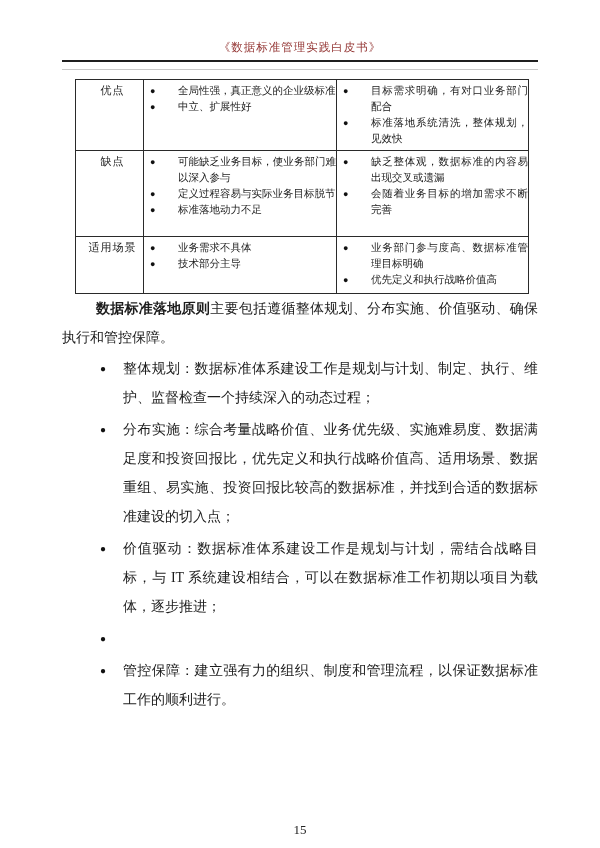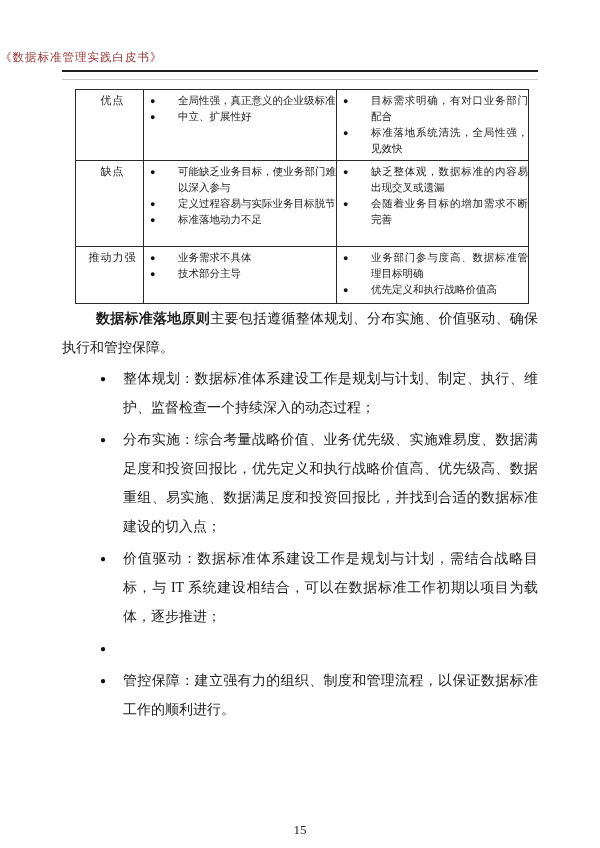--- a/index.html
+++ b/index.html
@@ -7,21 +7,22 @@
     width: 600px; height: 848px;
     background: #ffffff;
     font-family: "Liberation Serif", "DejaVu Serif", serif;
     color: #1c1c1c;
     overflow: hidden;
   }
   .page { position: relative; width: 600px; height: 848px; background: #fff; }
 
   
   .header {
-    padding-top: 50px;
+    padding-top: 40px;
+    text-align: center;
     font-size: 11.5px;
     line-height: 14px;
     color: #943634;
     letter-spacing: 1px;
   }
   .header-rule {
     margin: 6px 62px 0 62px;
     height: 7px;
     border-top: 2px solid #1f1f1f;
     border-bottom: 1px solid #c9c9c9;
@@ -120,21 +121,21 @@
               <span class="tx">中立、扩展性好</span>
             </div>
       </td>
       <td>
         <div class="ti">
               <span class="bm">●</span>
               <span class="tx">目标需求明确，有对口业务部门配合</span>
             </div>
         <div class="ti">
               <span class="bm">●</span>
-              <span class="tx">标准落地系统清洗，全局性强，见效快</span>
+              <span class="tx">标准落地系统清洗，整体规划，见效快</span>
             </div>
       </td>
     </tr>
     <tr style="height:86px">
       <td class="lbl">缺点</td>
       <td>
         <div class="ti">
               <span class="bm">●</span>
               <span class="tx">可能缺乏业务目标，使业务部门难以深入参与</span>
             </div>
@@ -152,21 +153,21 @@
               <span class="bm">●</span>
               <span class="tx">缺乏整体观，数据标准的内容易出现交叉或遗漏</span>
             </div>
         <div class="ti">
               <span class="bm">●</span>
               <span class="tx">会随着业务目标的增加需求不断完善</span>
             </div>
       </td>
     </tr>
     <tr style="height:57px">
-      <td class="lbl">推动力强</td>
+      <td class="lbl">适用场景</td>
       <td>
         <div class="ti">
               <span class="bm">●</span>
               <span class="tx">业务需求不具体</span>
             </div>
         <div class="ti">
               <span class="bm">●</span>
               <span class="tx">技术部分主导</span>
             </div>
       </td>
@@ -186,21 +187,21 @@
 
   <p class="para"><b>数据标准落地原则</b><span>主要包括遵循整体规划、分布实施、价值驱动、确保执行和管控保障。</span></p>
 
   <div class="plist">
     <div class="pitem">
       <span class="pb">●</span>
       <span class="pt">整体规划：数据标准体系建设工作是规划与计划、制定、执行、维护、监督检查一个持续深入的动态过程；</span>
     </div>
     <div class="pitem">
       <span class="pb">●</span>
-      <span class="pt">分布实施：综合考量战略价值、业务优先级、实施难易度、数据满足度和投资回报比，优先定义和执行战略价值高、优先级高、数据重组、易实施、数据满足度和投资回报比，并找到合适的数据标准建设的切入点；</span>
+      <span class="pt">分布实施：综合考量战略价值、业务优先级、实施难易度、数据满足度和投资回报比，优先定义和执行战略价值高、适用场景、数据重组、易实施、投资回报比较高的数据标准，并找到合适的数据标准建设的切入点；</span>
     </div>
     <div class="pitem">
       <span class="pb">●</span>
       <span class="pt">价值驱动：数据标准体系建设工作是规划与计划，需结合战略目标，与 IT 系统建设相结合，可以在数据标准工作初期以项目为载体，逐步推进；</span>
     </div>
     <div class="pitem">
       <span class="pb">●</span>
     </div>
     <div class="pitem">
       <span class="pb">●</span>

